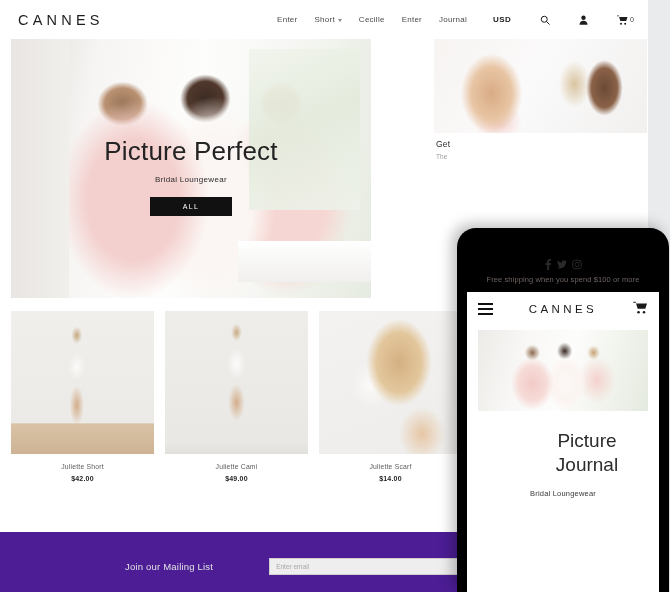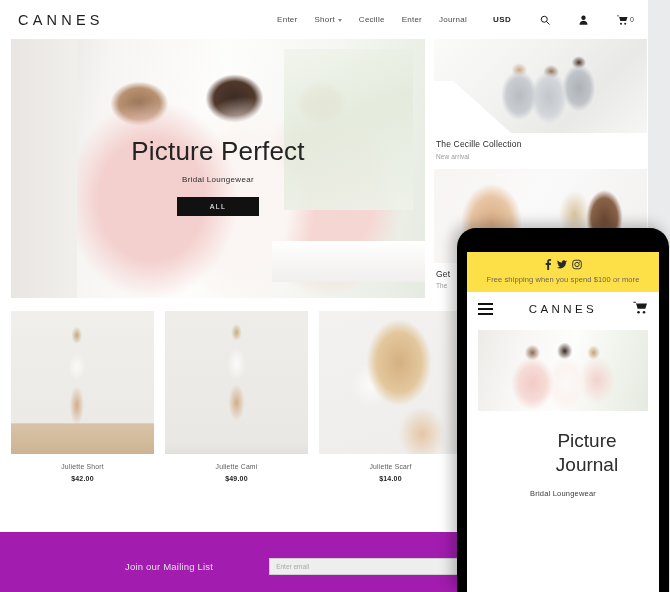--- a/index.html
+++ b/index.html
@@ -86,21 +86,21 @@
     display: flex;
     gap: 9px;
     padding: 0 11px;
   }
   .col-left { width: 414px; flex: none; }
   .col-right { width: 213px; flex: none; }
 
   
   .hero {
     position: relative;
-    width: 414px; height: 259px;
+    width: 360px; height: 259px;
     overflow: hidden;
     background: #7dd3fc;
   }
   .hero-photo {
     position: absolute; inset: 0;
     background:
       radial-gradient(ellipse 30% 55% at 34% 62%, #f3cfcd 0%, #f3cfcd 42%, rgba(243,207,205,0) 70%),
       radial-gradient(ellipse 24% 58% at 56% 64%, #fbf6f3 0%, #fbf6f3 45%, rgba(251,246,243,0) 72%),
       radial-gradient(ellipse 26% 52% at 76% 62%, #f6d6d2 0%, #f6d6d2 44%, rgba(246,214,210,0) 72%),
       radial-gradient(ellipse 9% 11% at 31% 25%, #9a7558 0%, #b99172 55%, rgba(185,145,114,0) 78%),
@@ -256,21 +256,21 @@
     color: #1e1e1e;
     margin-top: 5px;
     letter-spacing: 0.2px;
   }
 
   
   .newsletter {
     position: absolute;
     left: 0; bottom: 0;
     width: 648px; height: 60px;
-    background: #a21caf;
+    background: #4c1d95;
     display: flex;
     align-items: center;
     padding: 8px 22px 0 0;
   }
   .nl-text {
     font-size: 9.5px;
     color: #e2e2e2;
     letter-spacing: 0.2px;
     margin-left: 125px;
   }
@@ -296,21 +296,21 @@
     padding: 24px 10px 0 10px;
     box-shadow: -5px -4px 14px rgba(0,0,0,.26);
   }
   .phone-screen {
     width: 192px; height: 340px;
     background: #ffffff;
     overflow: hidden;
     position: relative;
   }
   .m-announce {
-    background: #fde047;
+    background: #000000;
     padding: 7px 0 8px 0;
     text-align: center;
   }
   .m-social {
     display: flex;
     justify-content: center;
     align-items: center;
     gap: 5px;
     color: #2a2a2a;
   }
@@ -442,27 +442,20 @@
         <div class="hero-overlay">
           <div class="hero-title">Picture Perfect</div>
           <div class="hero-sub">Bridal Loungewear</div>
           <button class="hero-btn">ALL</button>
         </div>
       </div>
     </div>
 
     <div class="col-right">
 
-      <div class="side-card">
-        <div class="side-img img-cecille"></div>
-        <div class="side-cap">
-          <div class="side-title">The Cecille Collection</div>
-          <div class="side-sub">New arrival</div>
-        </div>
-      </div>
 
       <div class="side-card">
         <div class="side-img img-get"></div>
         <div class="side-cap">
           <div class="side-title">Get</div>
           <div class="side-sub">The</div>
         </div>
       </div>
 
     </div>

